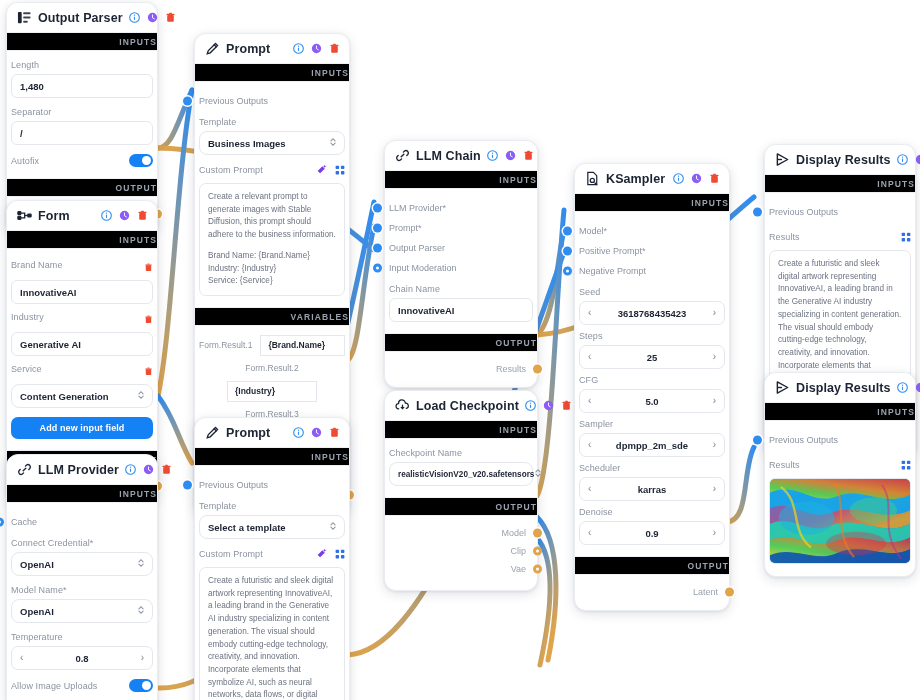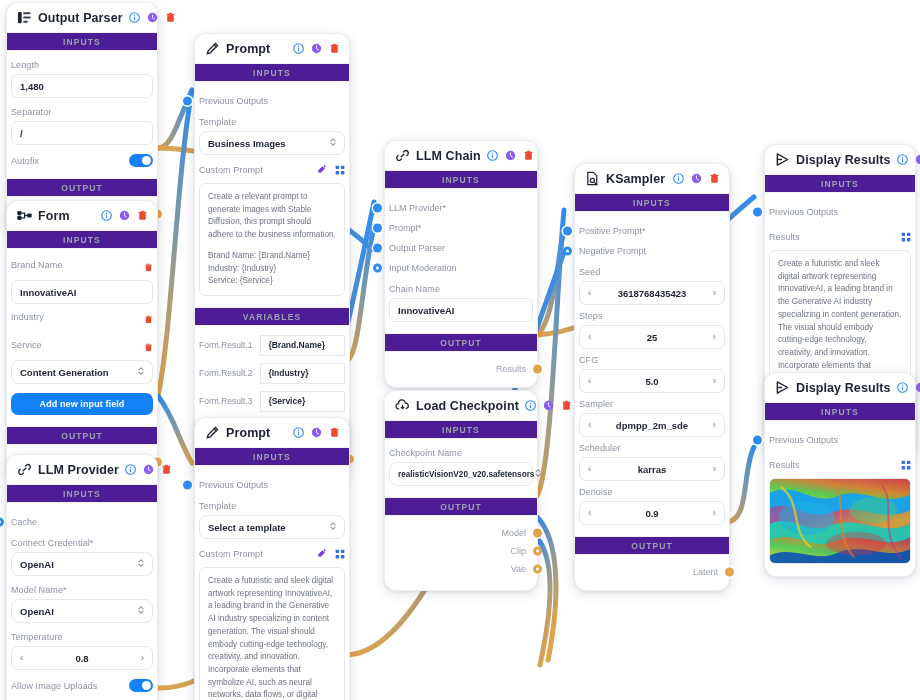--- a/index.html
+++ b/index.html
@@ -35,24 +35,24 @@
   .node-title {
     font-size: 12.5px; font-weight: 700; color: #1c2433;
     letter-spacing: .1px; flex: 1; white-space: nowrap;
   }
   .head-icons { display:flex; align-items:center; gap:7px; }
   .head-icons svg { display:block; }
   .titleicon { width:15px; height:15px; flex:none; color:#1c2433; }
   .titleicon svg { display:block; }
 
   .band {
-    background: #4c1d95;
+    background: #000000;
     border-top: 1px solid #eef0f4;
     border-bottom: 1px solid #eef0f4;
-    text-align: center;
+    text-align: right;
     font-size: 8.5px;
     letter-spacing: 1.1px;
     color: #9aa3b0;
     padding: 4px 0 3px;
     font-weight: 600;
   }
   .body { padding: 9px 4px 11px; position: relative; }
   .tailbody { padding: 8px 11px 9px; position: relative; }
 
   .fieldlabel {
@@ -120,21 +120,21 @@
 
   .textarea {
     border: 1px solid #e4e7ec; border-radius: 7px;
     padding: 7px 8px; font-size: 8.2px; line-height: 1.55;
     color: #6b7280; background: #fff;
   }
   .textarea p { margin: 0; }
   .textarea p + p { margin-top: 8px; }
 
   .varrow { display:flex; align-items:center; justify-content:space-between; gap:8px; }
-  .varrow + .varrow { margin-top: 7px; }
+  .varrow + .varrow { margin-top: 7px; flex-direction: column; }
   .varname { font-size: 8.5px; color:#8b93a1; white-space:nowrap; }
   .varval {
     border:1px solid #e4e7ec; border-radius:0; height:21px;
     width: 90px; display:flex; align-items:center; padding:0 7px;
     font-size:8.5px; color:#1c2433; font-weight:600;
   }
 
   .delrow { display:flex; align-items:center; justify-content:space-between; margin-bottom:4px; }
   .iconbtns { display:flex; align-items:center; gap:8px; }
 
@@ -307,20 +307,21 @@
       <div class="input">InnovativeAI</div>
       <div class="gap6"></div>
       <div class="delrow">
         <span class="fieldlabel">Industry</span>
         <span><svg width="9" height="9" viewBox="0 0 16 16">
               <rect x="3.2" y="4.2" width="9.6" height="10" rx="1.4" fill="#ef4a32"></rect>
               <rect x="2.1" y="2.5" width="11.8" height="1.9" rx=".9" fill="#ef4a32"></rect>
               <rect x="6" y="1" width="4" height="1.8" rx=".8" fill="#ef4a32"></rect>
             </svg></span>
       </div>
+      <div class="input">Generative AI</div>
       <div class="gap6"></div>
       <div class="delrow">
         <span class="fieldlabel">Service</span>
         <span><svg width="9" height="9" viewBox="0 0 16 16">
               <rect x="3.2" y="4.2" width="9.6" height="10" rx="1.4" fill="#ef4a32"></rect>
               <rect x="2.1" y="2.5" width="11.8" height="1.9" rx=".9" fill="#ef4a32"></rect>
               <rect x="6" y="1" width="4" height="1.8" rx=".8" fill="#ef4a32"></rect>
             </svg></span>
       </div>
       <div class="select">
@@ -731,20 +732,24 @@
             <svg width="11" height="11" viewBox="0 0 16 16">
               <rect x="3.2" y="4.2" width="9.6" height="10" rx="1.4" fill="#ef4a32"></rect>
               <rect x="2.1" y="2.5" width="11.8" height="1.9" rx=".9" fill="#ef4a32"></rect>
               <rect x="6" y="1" width="4" height="1.8" rx=".8" fill="#ef4a32"></rect>
             </svg>
           </span>
       </span>
     </div>
     <div class="band">INPUTS</div>
     <div class="body">
+      <div class="portlabel-l">
+        <span class="dot in blue"></span>
+        <span>Model*</span>
+      </div>
       <div class="portlabel-l">
         <span class="dot in blue"></span>
         <span>Positive Prompt*</span>
       </div>
       <div class="portlabel-l">
         <span class="dot in bluehollow"></span>
         <span>Negative Prompt</span>
       </div>
       <div class="gap6"></div>
       <span class="fieldlabel">Seed</span>

